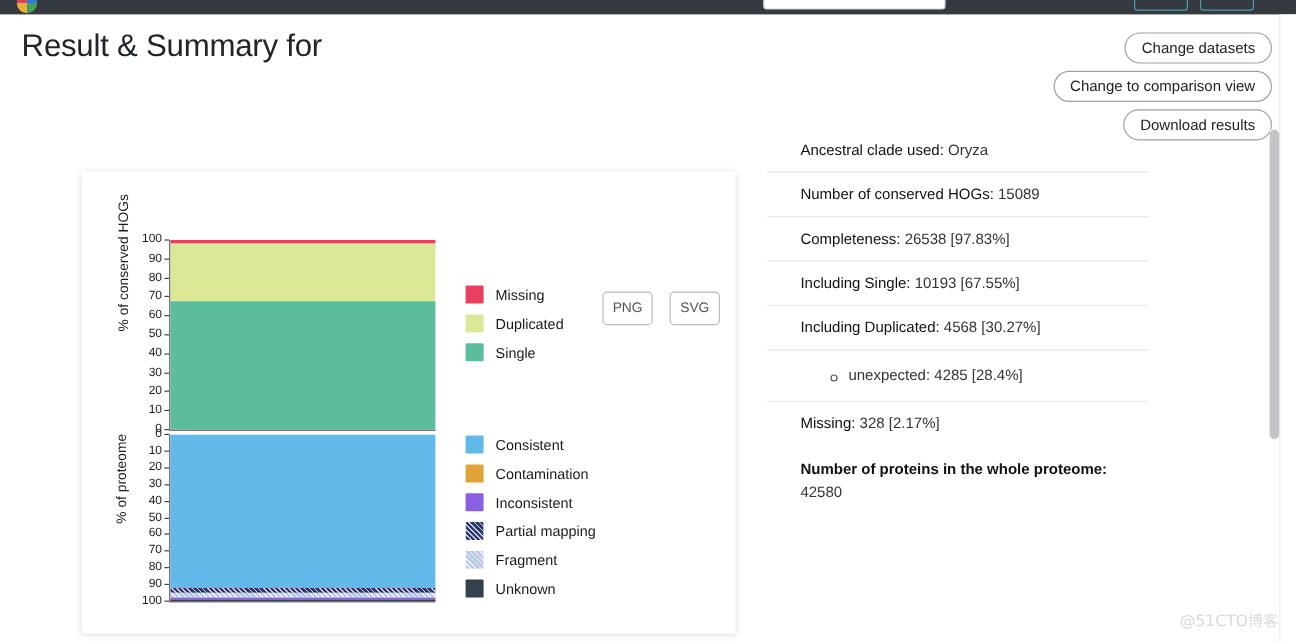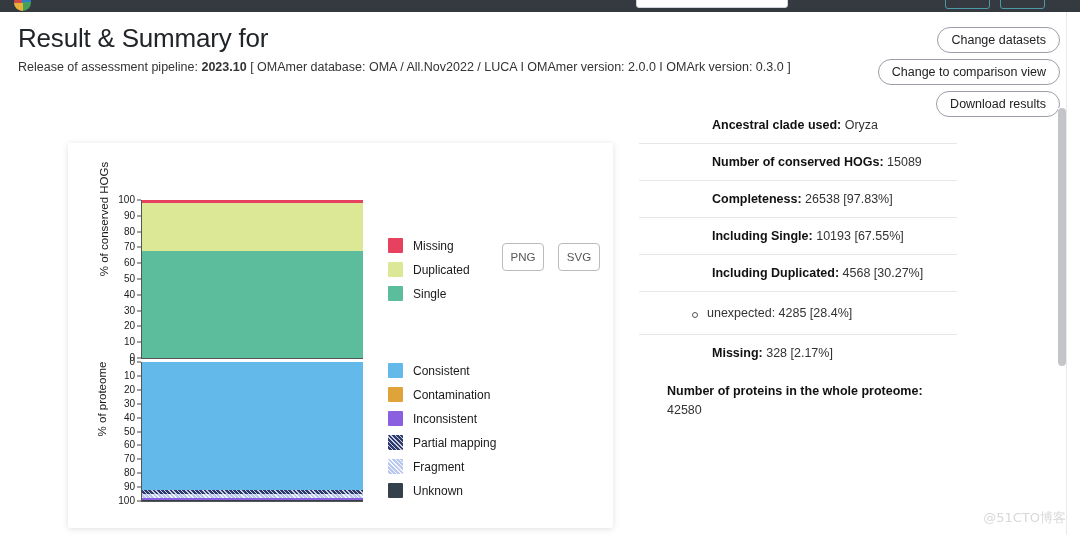--- a/index.html
+++ b/index.html
@@ -162,21 +162,21 @@
     font-size: 21px; font-weight: 400; color: #212529;
     margin: 0 0 14px 0; letter-spacing: -0.1px;
   }
   .summary h2.second { margin-top: 30px; margin-bottom: 12px; }
   .srow {
     padding: 11px 0 11px 28px;
     border-bottom: 1px solid #e7e7e7;
     font-size: 12.5px; color: #333;
   }
   .srow:first-of-type { padding-top: 2px; }
-  .srow b { font-weight: 700; color: #111; margin-left: 45px; }
+  .srow b { font-weight: 400; color: #111; }
   .srow.nested { padding-left: 52px; }
   .sublist { margin: 0; padding: 0; list-style: none; }
   .sublist li {
     position: relative; padding-left: 16px; margin: 3px 0;
     font-size: 12.5px; color: #333;
   }
   .sublist li::before {
     content: ""; position: absolute; left: 1px; top: 6px;
     width: 4px; height: 4px; border-radius: 50%;
     border: 1px solid #555; background: transparent;
@@ -214,25 +214,20 @@
 
   <div class="navbar">
     <div class="nav-logo"></div>
     <div class="nav-search"></div>
     <div class="nav-btn one"></div>
     <div class="nav-btn two"></div>
   </div>
 
   <div class="page-title">Result &amp; Summary for</div>
 
-  <div class="release-line">
-    <span>Release of assessment pipeline:</span>
-    <b>2023.10</b>
-    <span>[ OMAmer database: OMA / All.Nov2022 / LUCA I OMAmer version: 2.0.0 I OMArk version: 0.3.0 ]</span>
-  </div>
 
   <div class="hdr-btn" id="btn-change-datasets">Change datasets</div>
   <div class="hdr-btn" id="btn-download-results">Download results</div>
   <div class="hdr-btn" id="btn-comparison-view">Change to comparison view</div>
 
   <div class="content">
 
     <div class="chart-card">
       <div class="plot-wrap">
 

